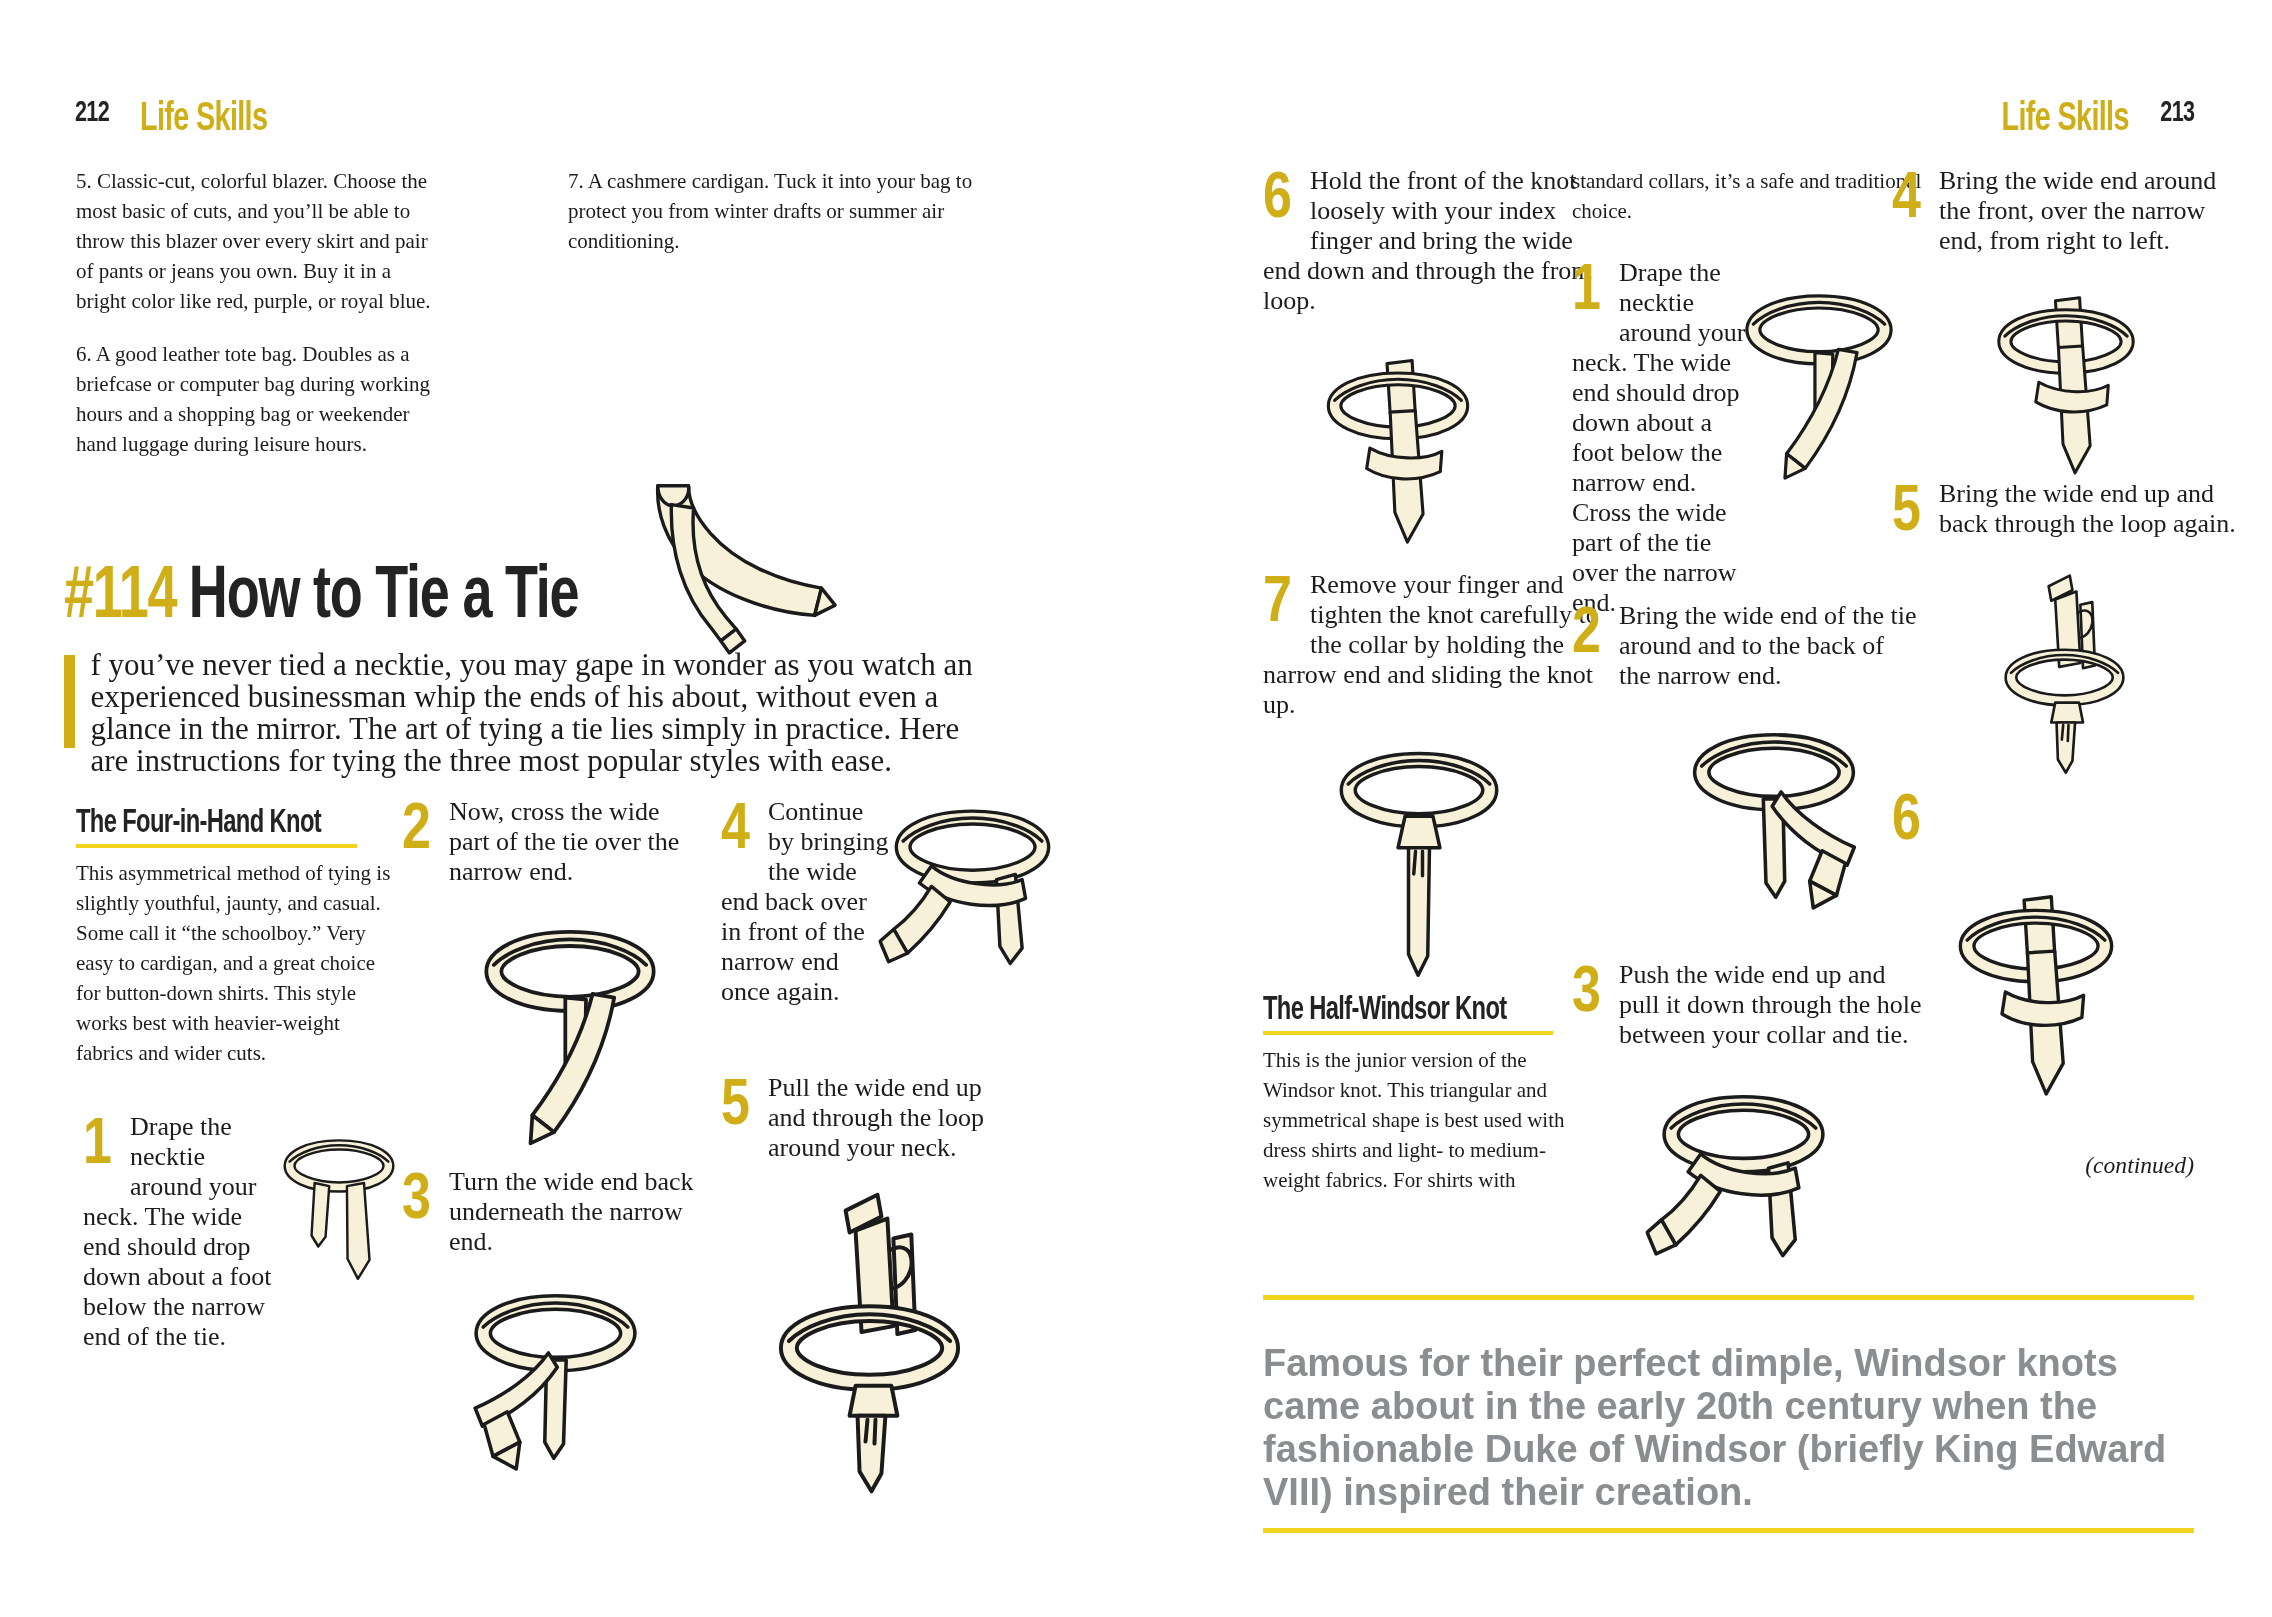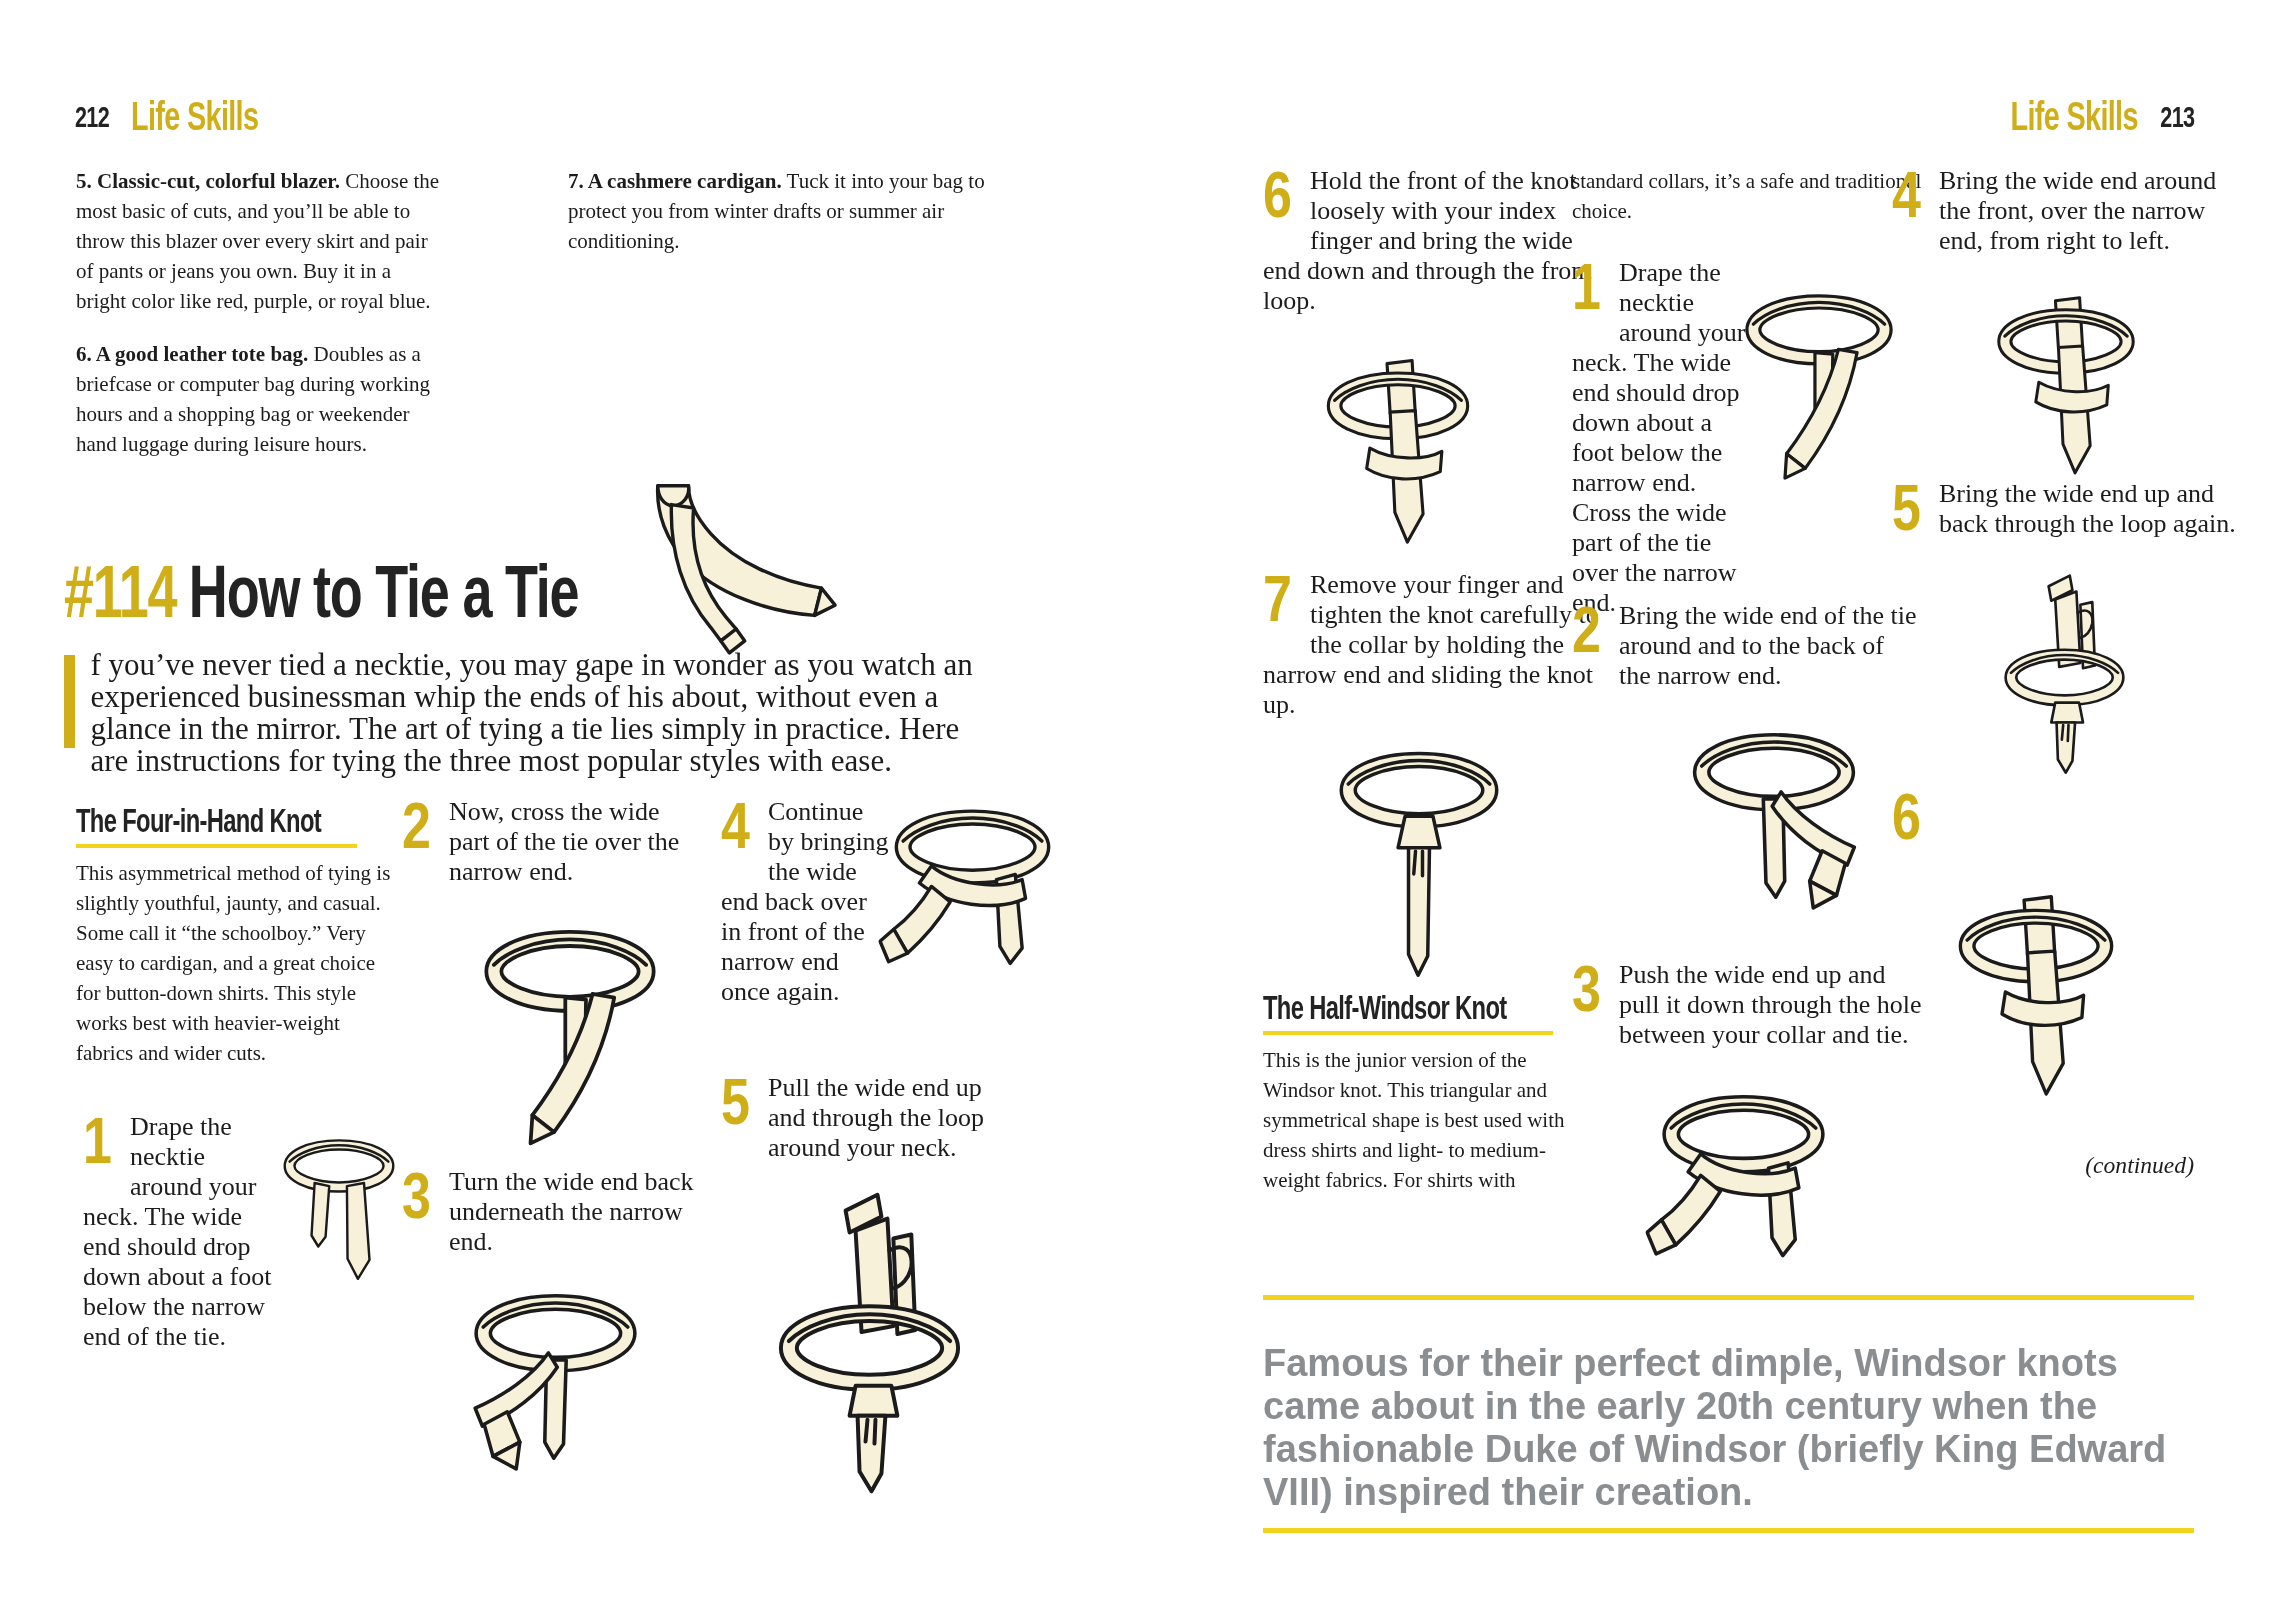--- a/index.html
+++ b/index.html
@@ -6,27 +6,27 @@
   html,body { width:2273px; height:1617px; background:#ffffff; }
   body { position:relative; font-family:"Liberation Serif", serif; color:#1c1c1c; overflow:hidden; }
   .abs { position:absolute; }
 
   
   .cond { font-family:"Liberation Sans", sans-serif; font-weight:700; display:inline-block;
           transform:scaleX(0.72); transform-origin:0 50%; white-space:nowrap; letter-spacing:-0.9px; color:#232323; }
   .cond.right { transform-origin:100% 50%; }
   .accent { color:#cfae17; }
 
-  .hdr { display:flex; align-items:center; gap:9px; }
+  .hdr { display:flex; align-items:flex-start; gap:18px; }
   .hdr .pg { font-size:30px; }
   .hdr .sec { font-size:40px; }
 
   .bodycopy { font-size:21px; line-height:30px; }
   .bodycopy p + p { margin-top:23px; }
-  .bodycopy b { font-weight:700; }
+  .bodycopy b { font-weight:400; }
 
   .feature-title { font-size:75px; line-height:70px; letter-spacing:-1.7px; }
   .feature-title .num { color:#cfae17; margin-right:17.5px; }
 
   .intro { font-size:31px; line-height:32px; }
   .dropcap { float:left; width:11.4px; height:93px; background:#cfae17; color:transparent;
              overflow:hidden; margin:6.1px 15px 0 0; }
 
   .sechead { font-size:33px; }
   .rule { position:absolute; height:4.4px; background:#f2d41c; }

